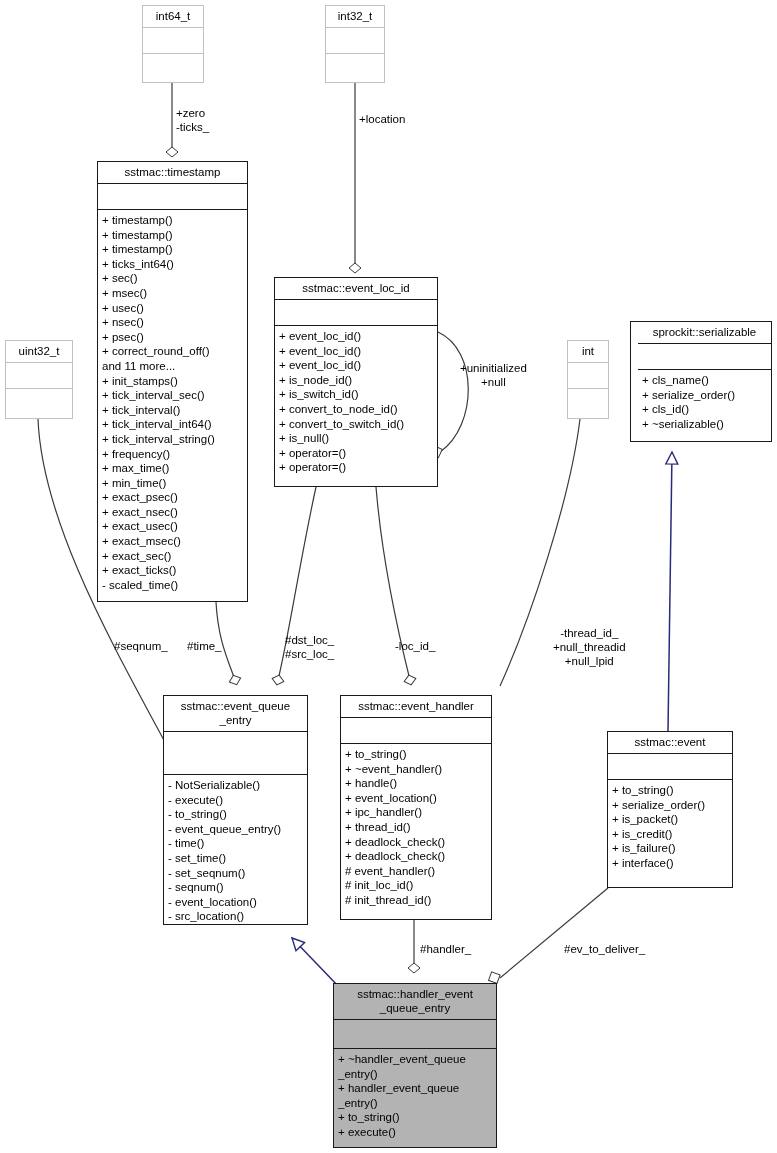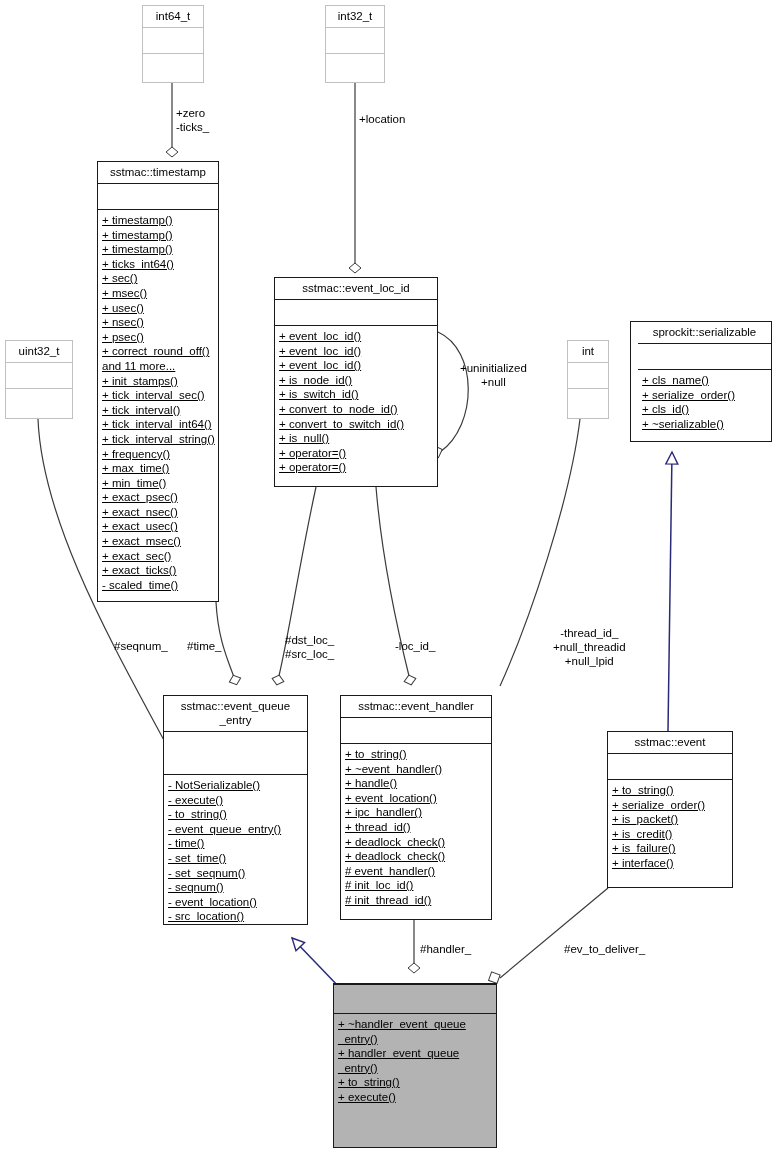--- a/index.html
+++ b/index.html
@@ -11,21 +11,21 @@
   .cls{position:absolute;box-sizing:border-box;background:#ffffff;
        border:1px solid #1a1a1a;}
   .cls.plain{border:1px solid #c0c0c0;}
   .cls.hl{background:#b3b3b3;border:1px solid #1a1a1a;}
 
   .cls .title{font-size:11.5px;text-align:center;line-height:14px;
               padding:3px 2px 4px 2px;color:#000;white-space:pre-line;}
   .cls .sep{border-top:1px solid #1a1a1a;}
   .cls.plain .sep{border-top:1px solid #c0c0c0;}
   .cls .attrs{min-height:21px;font-size:11.5px;line-height:14.5px;padding:2px 3px;}
-  .cls .ops{font-size:11.5px;line-height:14.6px;padding:3px 4px 4px 4px;color:#000;text-decoration:underline;}
+  .cls .ops{font-size:11.5px;line-height:14.6px;padding:3px 4px 4px 4px;color:#000;}
   .cls .ops div{white-space:nowrap;}
 
   .elabel{position:absolute;font-size:11.5px;line-height:14px;color:#000;
           white-space:pre-line;}
   .elabel.ctr{text-align:center;}
 </style>
 </head>
 <body>
 
 <div id="canvas">
@@ -119,21 +119,21 @@
   </div>
 
   <div class="cls plain" style="left:567px;top:340px;width:42px;height:79px;">
     <div class="title">int</div>
     <div class="sep"></div>
       <div class="attrs"></div>
     <div class="sep"></div>
       <div class="ops" style="min-height:18px"></div>
   </div>
 
-  <div class="cls" style="left:97px;top:161px;width:122px;height:441px;">
+  <div class="cls" style="left:97px;top:161px;width:151px;height:441px;">
     <div class="title">sstmac::timestamp</div>
     <div class="sep"></div>
       <div class="attrs"></div>
     <div class="sep"></div>
     <div class="ops">
         <div>+ timestamp()</div>
         <div>+ timestamp()</div>
         <div>+ timestamp()</div>
         <div>+ ticks_int64()</div>
         <div>+ sec()</div>
@@ -242,20 +242,22 @@
         <div>+ to_string()</div>
         <div>+ serialize_order()</div>
         <div>+ is_packet()</div>
         <div>+ is_credit()</div>
         <div>+ is_failure()</div>
         <div>+ interface()</div>
       </div>
   </div>
 
   <div class="cls hl" style="left:333px;top:983px;width:164px;height:165px;">
+    <div class="title">sstmac::handler_event
+_queue_entry</div>
     <div class="sep"></div>
       <div class="attrs" style="min-height:24px"></div>
     <div class="sep"></div>
     <div class="ops">
         <div>+ ~handler_event_queue</div>
         <div>_entry()</div>
         <div>+ handler_event_queue</div>
         <div>_entry()</div>
         <div>+ to_string()</div>
         <div>+ execute()</div>

